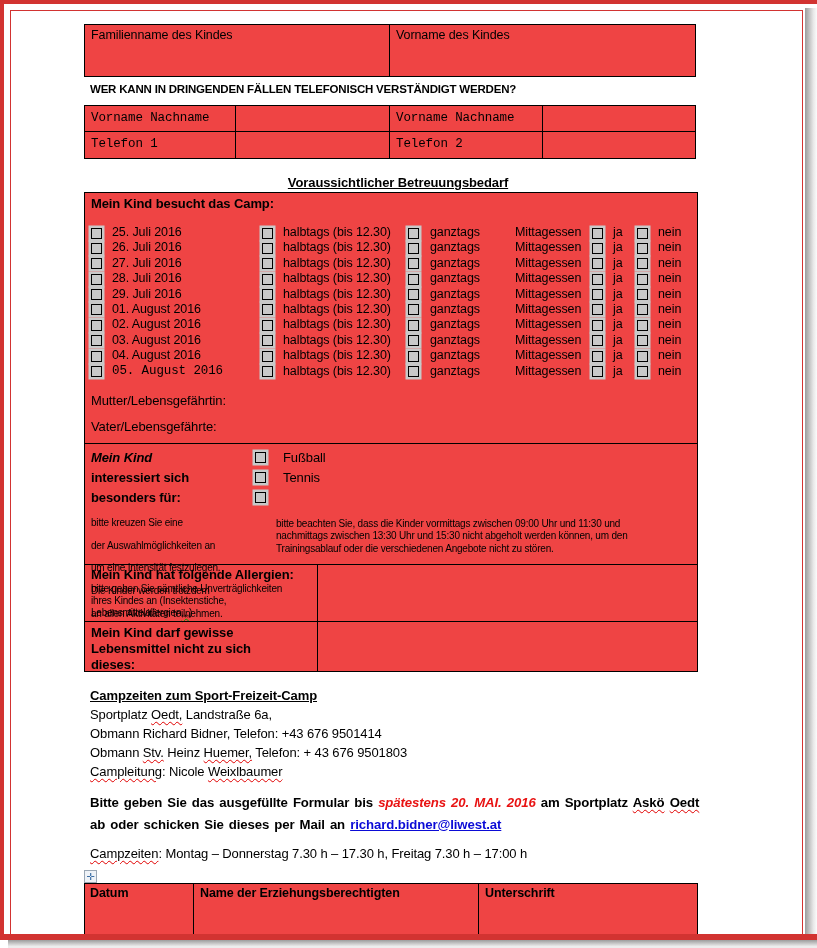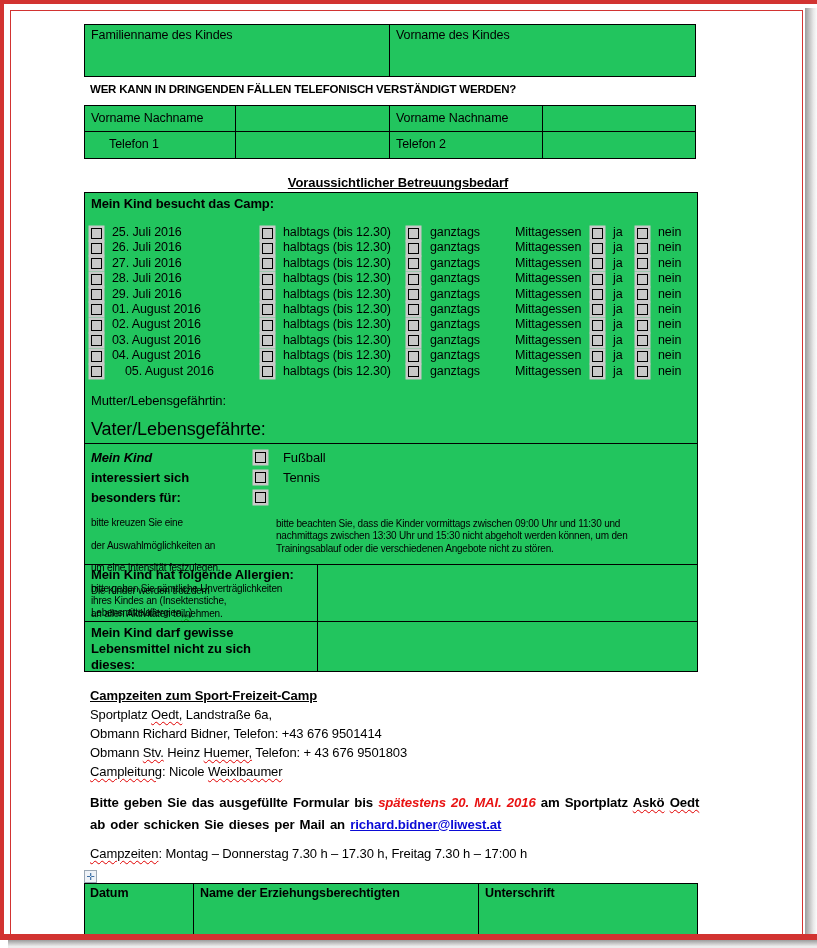--- a/index.html
+++ b/index.html
@@ -9,21 +9,21 @@
   .bd-top{position:absolute;left:0;top:0;width:817px;height:4px;background:#d23331;z-index:40;}
   .bd-left{position:absolute;left:0;top:0;width:4px;height:940px;background:#d23331;z-index:40;}
   .bd-bottom{position:absolute;left:0;top:934px;width:817px;height:6px;background:#d23331;z-index:40;}
   .bd-inner{position:absolute;left:10px;top:10px;width:791px;height:924px;
             border:1.5px solid #d23331;border-bottom:none;z-index:30;pointer-events:none;}
   .sh-right{position:absolute;left:805px;top:8px;width:12px;height:932px;
             background:linear-gradient(to right,#9c9c9c,#e8e8e8 70%,#fbfbfb);z-index:35;}
   .sh-bottom{position:absolute;left:8px;top:940px;width:809px;height:8px;
              background:linear-gradient(to bottom,#9c9c9c,#ededed 80%);z-index:35;}
   
-  .tbl{position:absolute;border:1.5px solid #000;background:#22c55e;z-index:5;}
+  .tbl{position:absolute;border:1.5px solid #000;background:#ef4444;z-index:5;}
   .vline{position:absolute;top:0;bottom:0;width:0;border-left:1.5px solid #000;}
   .hline{position:absolute;left:0;right:0;height:0;border-top:1.5px solid #000;}
   .celllbl{position:absolute;font-size:12.5px;white-space:nowrap;}
   
   .h-caps{position:absolute;left:90px;top:83px;font-size:11.5px;font-weight:bold;letter-spacing:-0.2px;}
   .title{position:absolute;left:84px;top:175px;width:628px;text-align:center;
          font-size:13px;font-weight:bold;text-decoration:underline;}
   .bold13{font-size:13px;font-weight:bold;}
   .small{font-size:10px;letter-spacing:-0.2px;}
   .abs{position:absolute;white-space:nowrap;}
@@ -63,28 +63,28 @@
   <div class="tbl" style="left:84px;top:24px;width:610px;height:51px;">
     <div class="vline" style="left:304px;"></div>
     <div class="celllbl" style="left:6px;top:3px;">Familienname  des Kindes</div>
     <div class="celllbl" style="left:311px;top:3px;">Vorname des Kindes</div>
     <div style="position:absolute;left:0;top:16px;width:303px;height:34px;"></div>
     <div style="position:absolute;left:306px;top:16px;width:303px;height:34px;"></div>
   </div>
 
   <div class="h-caps">WER KANN IN DRINGENDEN FÄLLEN TELEFONISCH VERSTÄNDIGT WERDEN?</div>
 
-  <div class="tbl" style="left:84px;top:105px;width:610px;height:52px;">
+  <div class="tbl" style="left:84px;top:105px;width:610px;height:52px;font-family:Liberation Mono, monospace;">
     <div class="vline" style="left:150px;"></div>
     <div class="vline" style="left:304px;"></div>
     <div class="vline" style="left:457px;"></div>
     <div class="hline" style="top:25px;"></div>
     <div class="celllbl" style="left:6px;top:5px;">Vorname Nachname</div>
     <div class="celllbl" style="left:311px;top:5px;">Vorname Nachname</div>
-    <div class="celllbl" style="left:6px;top:31px;margin-left:18px;">Telefon 1</div>
+    <div class="celllbl" style="left:6px;top:31px;">Telefon 1</div>
     <div class="celllbl" style="left:311px;top:31px;">Telefon 2</div>
     <div style="position:absolute;left:152px;top:0;width:152px;height:25px;"></div>
     <div style="position:absolute;left:459px;top:0;width:150px;height:25px;"></div>
     <div style="position:absolute;left:152px;top:27px;width:152px;height:24px;"></div>
     <div style="position:absolute;left:459px;top:27px;width:150px;height:24px;"></div>
   </div>
 
   <div class="title">Voraussichtlicher  Betreuungsbedarf</div>
 
   <div class="tbl" style="left:84px;top:192px;width:612px;height:478px;">
@@ -212,36 +212,36 @@
       <span class="abs lb-ganz" style="left:345px;">ganztags</span>
       <span class="abs lb-mitt" style="left:430px;">Mittagessen</span>
       <span class="cb cbabs" style="left:507px;"></span>
       <span class="abs lb-ja" style="left:528px;">ja</span>
       <span class="cb cbabs" style="left:552px;"></span>
       <span class="abs lb-nein" style="left:573px;">nein</span>
     </div>
 
     <div class="drow">
       <span class="cb cbabs" style="left:6px;"></span>
-      <span class="abs dt" style="left:40px;">05.  August 2016</span>
+      <span class="abs dt" style="left:27px;font-family:Liberation Mono, monospace;">05.  August 2016</span>
       <span class="cb cbabs" style="left:177px;"></span>
       <span class="abs lb-halb" style="left:198px;">halbtags (bis 12.30)</span>
       <span class="cb cbabs" style="left:323px;"></span>
       <span class="abs lb-ganz" style="left:345px;">ganztags</span>
       <span class="abs lb-mitt" style="left:430px;">Mittagessen</span>
       <span class="cb cbabs" style="left:507px;"></span>
       <span class="abs lb-ja" style="left:528px;">ja</span>
       <span class="cb cbabs" style="left:552px;"></span>
       <span class="abs lb-nein" style="left:573px;">nein</span>
     </div>
   </div>
 
     <div class="abs" style="left:6px;top:200px;font-size:13px;">Mutter/Lebensgefährtin:</div>
     <div style="position:absolute;left:150px;top:198px;width:450px;height:20px;"></div>
-    <div class="abs" style="left:6px;top:226px;font-size:18px;text-align:center;">Vater/Lebensgefährte:</div>
+    <div class="abs" style="left:6px;top:226px;font-size:13px;text-align:center;">Vater/Lebensgefährte:</div>
     <div style="position:absolute;left:150px;top:224px;width:450px;height:20px;"></div>
 
     <div class="hline" style="top:250px;"></div>
     <div class="abs bold13" style="left:6px;top:257px;font-style:italic;">Mein Kind</div>
     <div class="abs bold13" style="left:6px;top:277px;">interessiert  sich</div>
     <div class="abs bold13" style="left:6px;top:297px;">besonders  für:</div>
     <span class="cb cbabs" style="left:170px;top:259px;"></span>
     <div class="abs" style="left:198px;top:257px;font-size:13px;">Fußball</div>
     <span class="cb cbabs" style="left:170px;top:279px;"></span>
     <div class="abs" style="left:198px;top:277px;font-size:13px;">Tennis</div>

